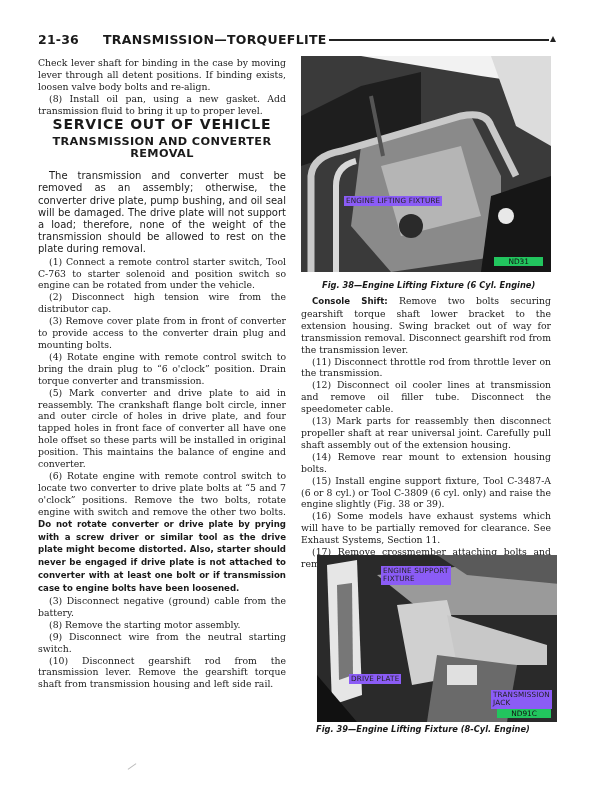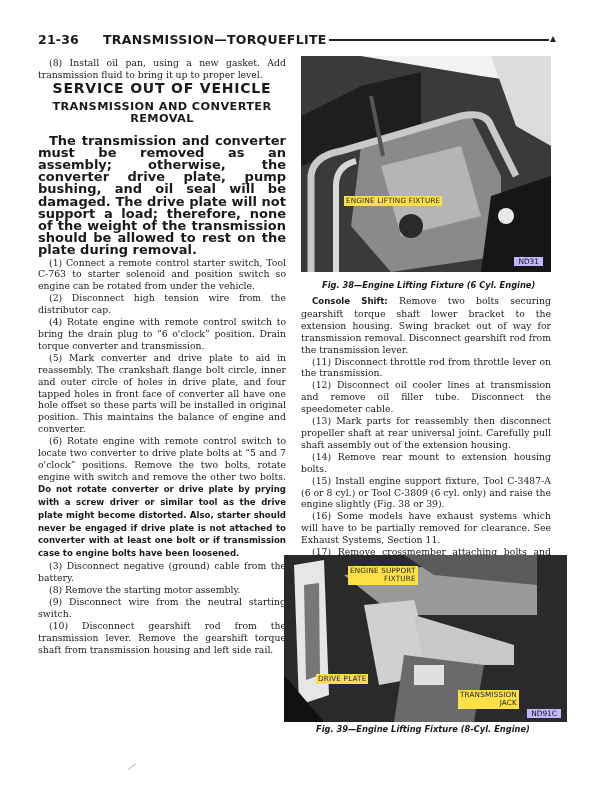--- a/index.html
+++ b/index.html
@@ -8,56 +8,58 @@
   .page-num { font-family:"DejaVu Sans", sans-serif; font-weight:bold; font-size:12.5px; letter-spacing:0.2px; }
   .page-title { font-family:"DejaVu Sans", sans-serif; font-weight:bold; font-size:12.5px; margin-left:24px; letter-spacing:0.3px; }
   .header-rule { flex:1; height:1.5px; background:#222; margin-left:2px; margin-top:2px; }
   .header-mark { width:0; height:0; border-left:3px solid transparent; border-right:3px solid transparent; border-bottom:6px solid #222; margin-left:1px; }
 
   .col { position:absolute; font-family:"DejaVu Serif", serif; font-size:9.3px; line-height:11.9px; text-align:justify; }
   .col-left { left:38px; top:57px; width:248px; }
   .col-right { left:301px; width:250px; }
   .col p { margin:0; }
   .indent { text-indent:11px; }
-  .bold-sans { font-family:"DejaVu Sans", sans-serif; font-weight:bold; font-size:13px; line-height:12.2px; }
+  .bold-sans { font-family:"DejaVu Sans", sans-serif; font-weight:normal; font-size:10px; line-height:12.2px; }
   .inline-bold { font-family:"DejaVu Sans", sans-serif; font-weight:bold; font-size:8.6px; }
 
   .h-service { font-family:"DejaVu Sans", sans-serif; font-weight:bold; font-size:14px; text-align:center; margin:2px 0 6px 0; letter-spacing:0.8px; }
   .h-removal { font-family:"DejaVu Sans", sans-serif; font-weight:bold; font-size:11.3px; text-align:center; margin:0 0 10px 0; letter-spacing:0.4px; }
 
   .figure { position:absolute; background:#2b2b2b; overflow:hidden; }
   .fig38 { left:301px; top:56px; width:250px; height:216px; }
-  .fig39 { left:284px; top:555px; width:283px; height:167px; }
+  .fig39 { left:317px; top:555px; width:240px; height:167px; }
   .photo-layer { position:absolute; inset:0; }
-  .callout { position:absolute; background:#fde047; color:#222; font-family:"DejaVu Sans", sans-serif; font-size:7.2px; line-height:8.4px; text-align:right; padding:1px 2px; letter-spacing:0.2px; }
-  .fig-code { position:absolute; color:#111; font-family:"DejaVu Sans", sans-serif; font-size:7.4px; background:#c4b5fd; padding:0 4px; }
+  .callout { position:absolute; background:#8b5cf6; color:#222; font-family:"DejaVu Sans", sans-serif; font-size:7.2px; line-height:8.4px; text-align:left; padding:1px 2px; letter-spacing:0.2px; }
+  .fig-code { position:absolute; color:#111; font-family:"DejaVu Sans", sans-serif; font-size:7.4px; background:#22c55e; padding:0 14px; }
   .caption { position:absolute; font-family:"DejaVu Sans", sans-serif; font-weight:bold; font-style:italic; font-size:8.3px; white-space:nowrap; }
   .cap38 { left:322px; top:280px; }
   .cap39 { left:316px; top:724px; }
   .stray { position:absolute; left:127px; top:766px; width:10px; height:1px; background:#bbb; transform:rotate(-35deg); }
 </style>
 </head>
 <body>
 
 <div class="page-header">
   <span class="page-num">21-36</span>
   <span class="page-title">TRANSMISSION—TORQUEFLITE</span>
   <span class="header-rule"></span>
   <span class="header-mark"></span>
 </div>
 
 <div class="col col-left">
+  <p>Check lever shaft for binding in the case by moving lever through all detent positions. If binding exists, loosen valve body bolts and re-align.</p>
   <p class="indent">(8) Install oil pan, using a new gasket. Add transmission fluid to bring it up to proper level.</p>
 
   <div class="h-service">SERVICE OUT OF VEHICLE</div>
   <div class="h-removal">TRANSMISSION AND CONVERTER REMOVAL</div>
 
   <p class="indent bold-sans">The transmission and converter must be removed as an assembly; otherwise, the converter drive plate, pump bushing, and oil seal will be damaged. The drive plate will not support a load; therefore, none of the weight of the transmission should be allowed to rest on the plate during removal.</p>
   <p class="indent">(1) Connect a remote control starter switch, Tool C-763 to starter solenoid and position switch so engine can be rotated from under the vehicle.</p>
   <p class="indent">(2) Disconnect high tension wire from the distributor cap.</p>
+  <p class="indent">(3) Remove cover plate from in front of converter to provide access to the converter drain plug and mounting bolts.</p>
   <p class="indent">(4) Rotate engine with remote control switch to bring the drain plug to “6 o'clock” position. Drain torque converter and transmission.</p>
   <p class="indent">(5) Mark converter and drive plate to aid in reassembly. The crankshaft flange bolt circle, inner and outer circle of holes in drive plate, and four tapped holes in front face of converter all have one hole offset so these parts will be installed in original position. This maintains the balance of engine and converter.</p>
   <p class="indent"><span>(6) Rotate engine with remote control switch to locate two converter to drive plate bolts at “5 and 7 o'clock” positions. Remove the two bolts, rotate engine with switch and remove the other two bolts. </span><span class="inline-bold">Do not rotate converter or drive plate by prying with a screw driver or similar tool as the drive plate might become distorted. Also, starter should never be engaged if drive plate is not attached to converter with at least one bolt or if transmission case to engine bolts have been loosened.</span></p>
   <p class="indent">(3) Disconnect negative (ground) cable from the battery.</p>
   <p class="indent">(8) Remove the starting motor assembly.</p>
   <p class="indent">(9) Disconnect wire from the neutral starting switch.</p>
   <p class="indent">(10) Disconnect gearshift rod from the transmission lever. Remove the gearshift torque shaft from transmission housing and left side rail.</p>
 </div>
 
 <div class="figure fig38">

